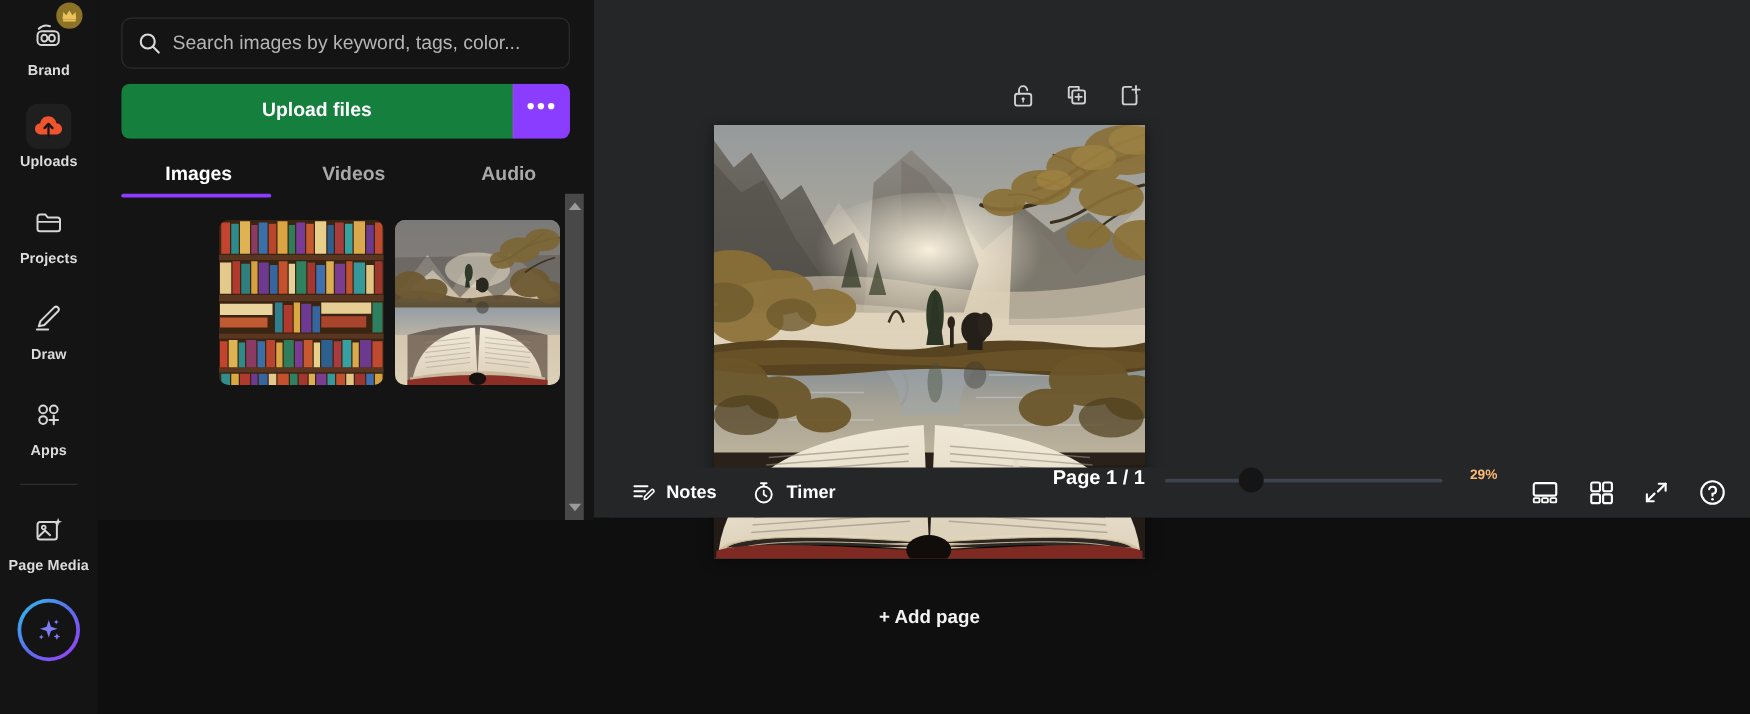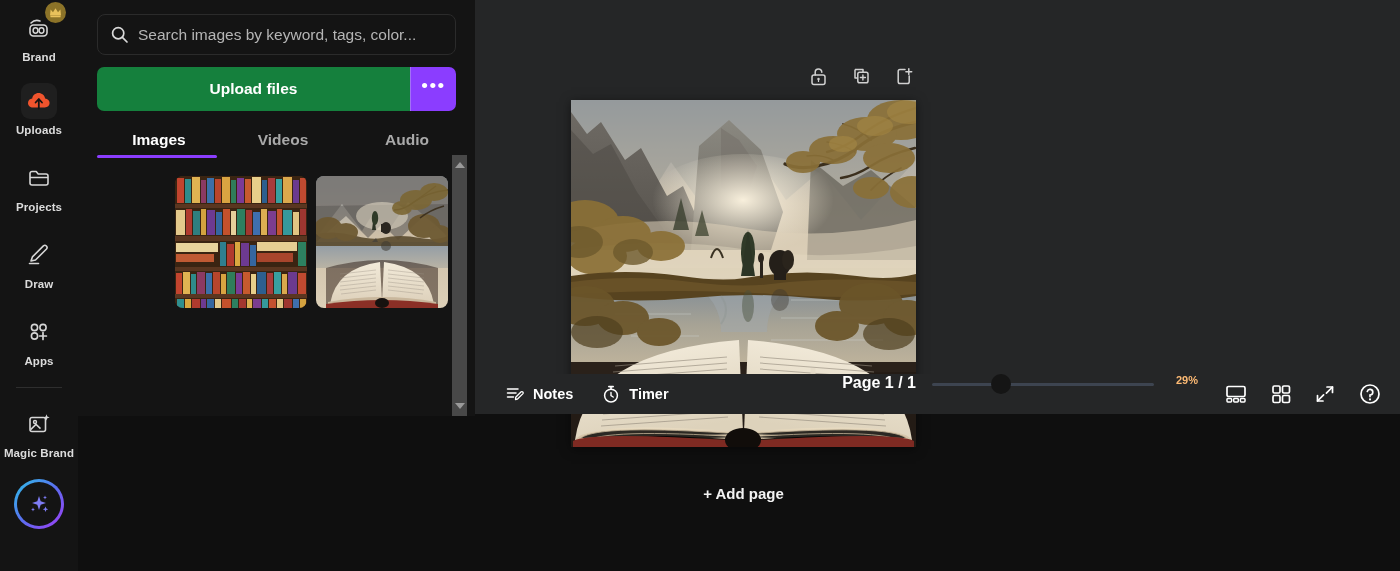--- a/index.html
+++ b/index.html
@@ -268,21 +268,21 @@
 
     <div class="rail-item">
       <div class="rail-icon-box">
         <svg width="27" height="27" viewBox="0 0 27 27">
           <path d="M4 8.5 A2 2 0 0 1 6 6.5 L17.5 6.5 A2 2 0 0 1 19.5 8.5 L19.5 18.5 A2 2 0 0 1 17.5 20.5 L6 20.5 A2 2 0 0 1 4 18.5 Z" stroke="#d6d6d6" stroke-width="1.6" fill="none"></path>
           <circle cx="9" cy="11" r="1.5" stroke="#d6d6d6" stroke-width="1.4" fill="none"></circle>
           <path d="M4.6 18.6 L10 13.4 L14.5 17.6" stroke="#d6d6d6" stroke-width="1.5" fill="none" stroke-linejoin="round"></path>
           <path d="M20.5 3.2 L21.3 5.6 L23.7 6.4 L21.3 7.2 L20.5 9.6 L19.7 7.2 L17.3 6.4 L19.7 5.6 Z" fill="#d6d6d6"></path>
         </svg>
       </div>
-      <div class="rail-label">Magic Brand</div>
+      <div class="rail-label">Page Media</div>
     </div>
 
     <div class="ai-orb">
       <div class="ai-orb-inner">
         <svg width="30" height="30" viewBox="0 0 30 30">
           <path d="M15 7 L16.7 12.3 L22 14 L16.7 15.7 L15 21 L13.3 15.7 L8 14 L13.3 12.3 Z" fill="#7e7cf5"></path>
           <path d="M21.5 17.5 L22.3 19.4 L24.2 20.2 L22.3 21 L21.5 22.9 L20.7 21 L18.8 20.2 L20.7 19.4 Z" fill="#7e7cf5"></path>
           <path d="M9 18.5 L9.6 19.9 L11 20.5 L9.6 21.1 L9 22.5 L8.4 21.1 L7 20.5 L8.4 19.9 Z" fill="#7e7cf5"></path>
           <path d="M21 6.5 L21.6 7.9 L23 8.5 L21.6 9.1 L21 10.5 L20.4 9.1 L19 8.5 L20.4 7.9 Z" fill="#7e7cf5"></path>
         </svg>

